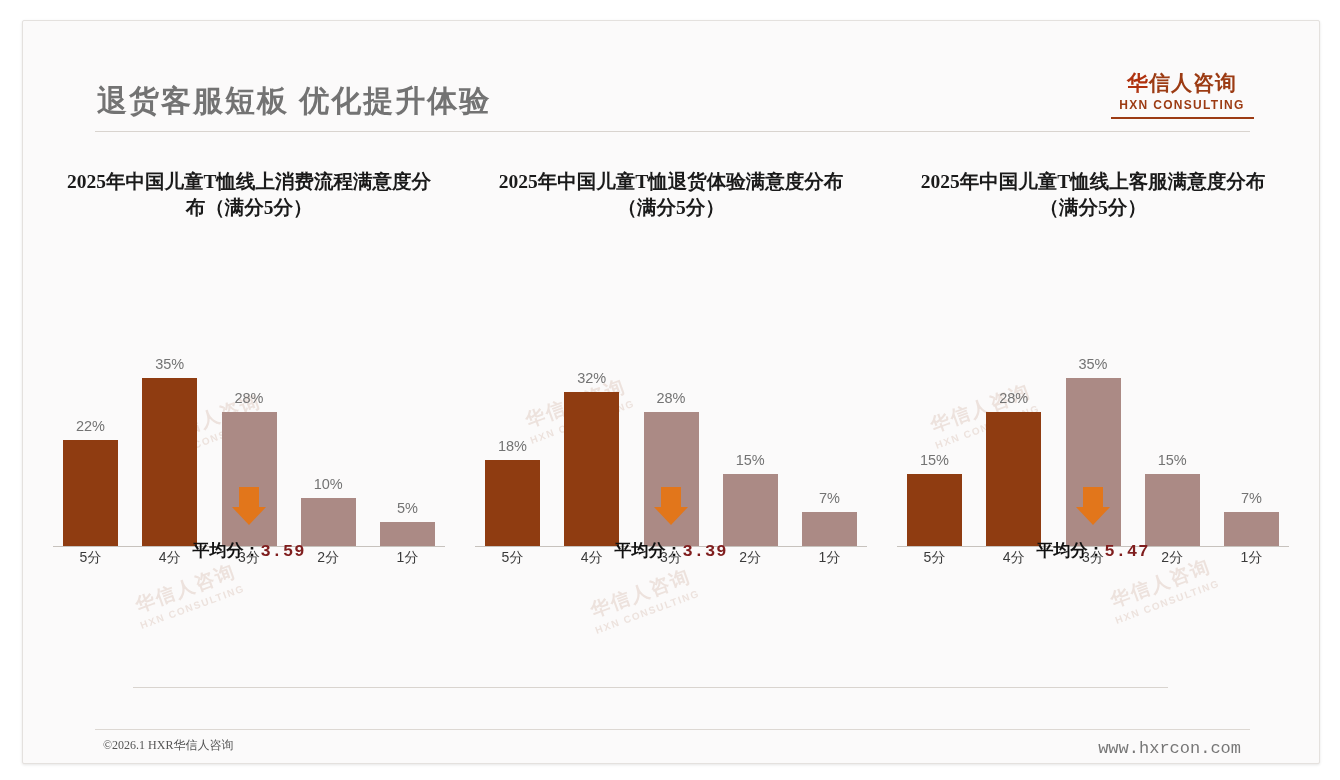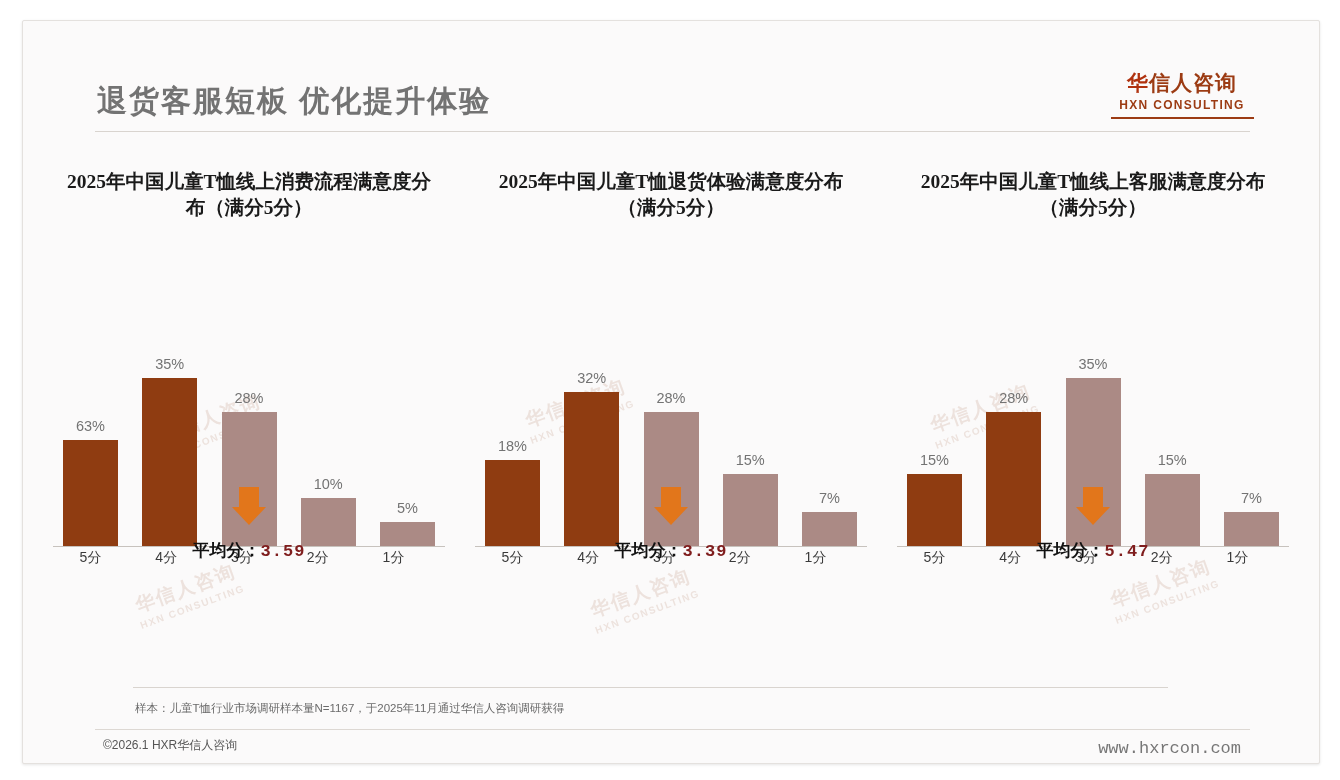--- a/index.html
+++ b/index.html
@@ -143,21 +143,21 @@
   .axis-line {
     position: absolute;
     left: 0; right: 0;
     bottom: 0;
     height: 1px;
     background: #c7c2bd;
   }
   .x-labels {
     position: absolute;
     left: 10px;
-    right: 24px;
+    right: 10px;
     top: 262px;
     display: flex;
     justify-content: space-between;
   }
   .x-label {
     width: 55px;
     text-align: center;
     font-size: 14px;
     color: #3a3a3a;
   }
@@ -250,20 +250,21 @@
     height: 1px;
     background: #ddd8d3;
   }
   .copyright {
     position: absolute;
     left: 80px;
     top: 716px;
     font-size: 12px;
     color: #555;
     white-space: nowrap;
+    font-family: Liberation Serif, serif;
   }
   .website {
     position: absolute;
     right: 78px;
     top: 718px;
     font-size: 17px;
     color: #777;
     white-space: nowrap;
     font-family: Liberation Mono, monospace;
   }
@@ -307,21 +308,21 @@
     <div class="l1">华信人咨询</div>
     <div class="l2">HXN CONSULTING</div>
   </div>
 
   <div class="panels" id="panels">
       <div class="panel">
         <div class="panel-title">2025年中国儿童T恤线上消费流程满意度分布（满分5分）</div>
         <div class="chart">
           <div class="bars">
             <div class="bar-col">
-              <div class="bar-value">63%</div>
+              <div class="bar-value">22%</div>
               <div class="bar" style="height: 106px; background: rgb(143, 60, 17);"></div>
             </div>
             <div class="bar-col">
               <div class="bar-value">35%</div>
               <div class="bar" style="height: 168px; background: rgb(143, 60, 17);"></div>
             </div>
             <div class="bar-col">
               <div class="bar-value">28%</div>
               <div class="bar" style="height: 134px; background: rgb(171, 138, 133);"></div>
             </div>
@@ -431,18 +432,17 @@
           <div class="arrow">
             <div class="stem"></div>
             <div class="head"></div>
           </div>
         </div>
         <div class="avg"><span>平均分：</span><span class="num">5.47</span></div>
       </div>
     </div>
 
   <div class="note-rule"></div>
-  <div class="note">样本：儿童T恤行业市场调研样本量N=1167，于2025年11月通过华信人咨询调研获得</div>
   <div class="foot-rule"></div>
   <div class="copyright">©2026.1 HXR华信人咨询</div>
   <div class="website">www.hxrcon.com</div>
 
 </div>
 
 </body></html>

